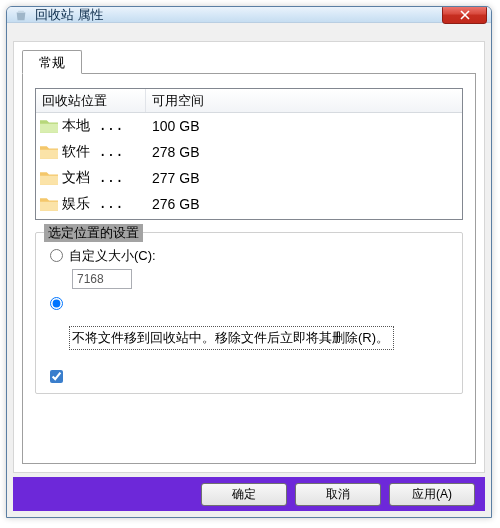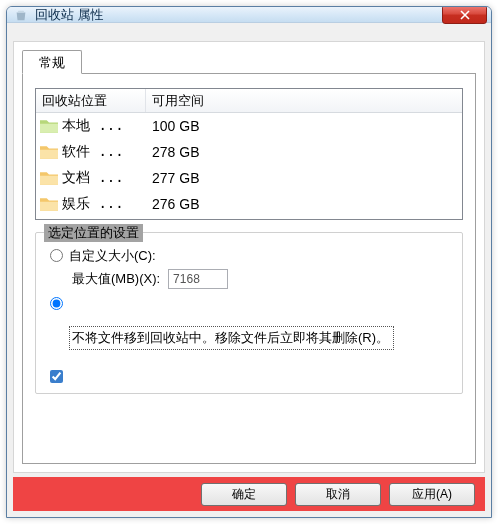--- a/index.html
+++ b/index.html
@@ -149,21 +149,21 @@
   .checkbox-row {
     margin-top: 18px;
     display: flex; align-items: center;
     font-size: 13px;
   }
   .checkbox-row input { accent-color: #3a7ecc; }
 
   .button-bar {
     position: absolute; left: 6px; right: 6px; bottom: 6px;
     height: 34px;
-    background: #ef4444;
+    background: #6d28d9;
     display: flex; align-items: center; justify-content: flex-end;
     gap: 8px;
     padding-right: 10px;
   }
   .btn {
     min-width: 86px; height: 23px;
     border: 1px solid #707070;
     background: linear-gradient(to bottom, #f8f8f8, #e3e3e3);
     border-radius: 3px;
     font-size: 12px;
@@ -247,21 +247,20 @@
       </div>
 
       <div class="groupbox">
         <div class="legend">选定位置的设置</div>
 
         <div class="radio-row">
           <input type="radio" name="sz" style="">
           <label>自定义大小(C):</label>
         </div>
         <div class="indent">
-          <span class="txt">最大值(MB)(X):</span>
           <input class="num-input" type="text" disabled="" value="7168" style="">
         </div>
 
         <div class="radio-row">
           <input type="radio" name="sz" checked="" style="">
           <label>
             <span class="radio-selected">不将文件移到回收站中。移除文件后立即将其删除(R)。</span>
           </label>
         </div>
 

